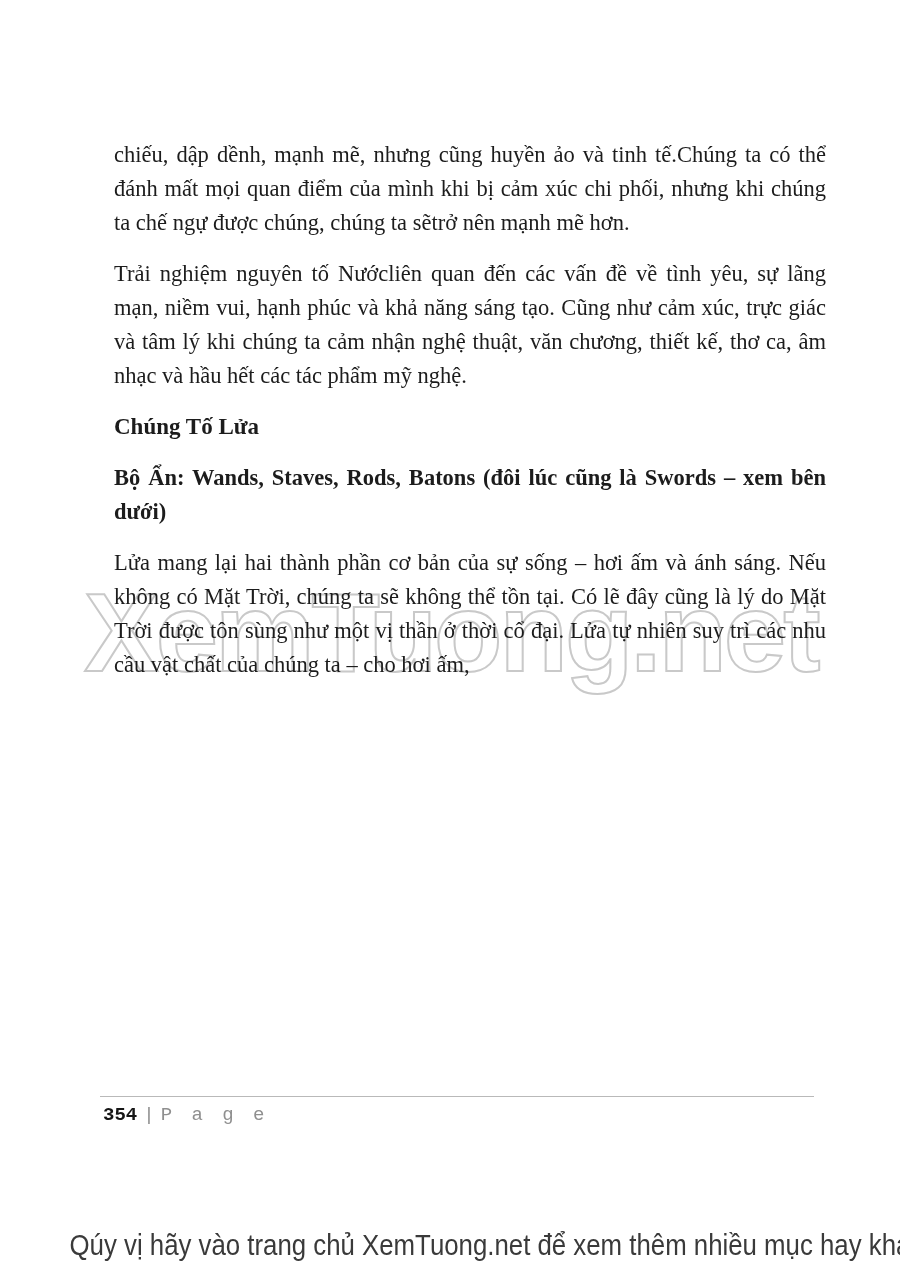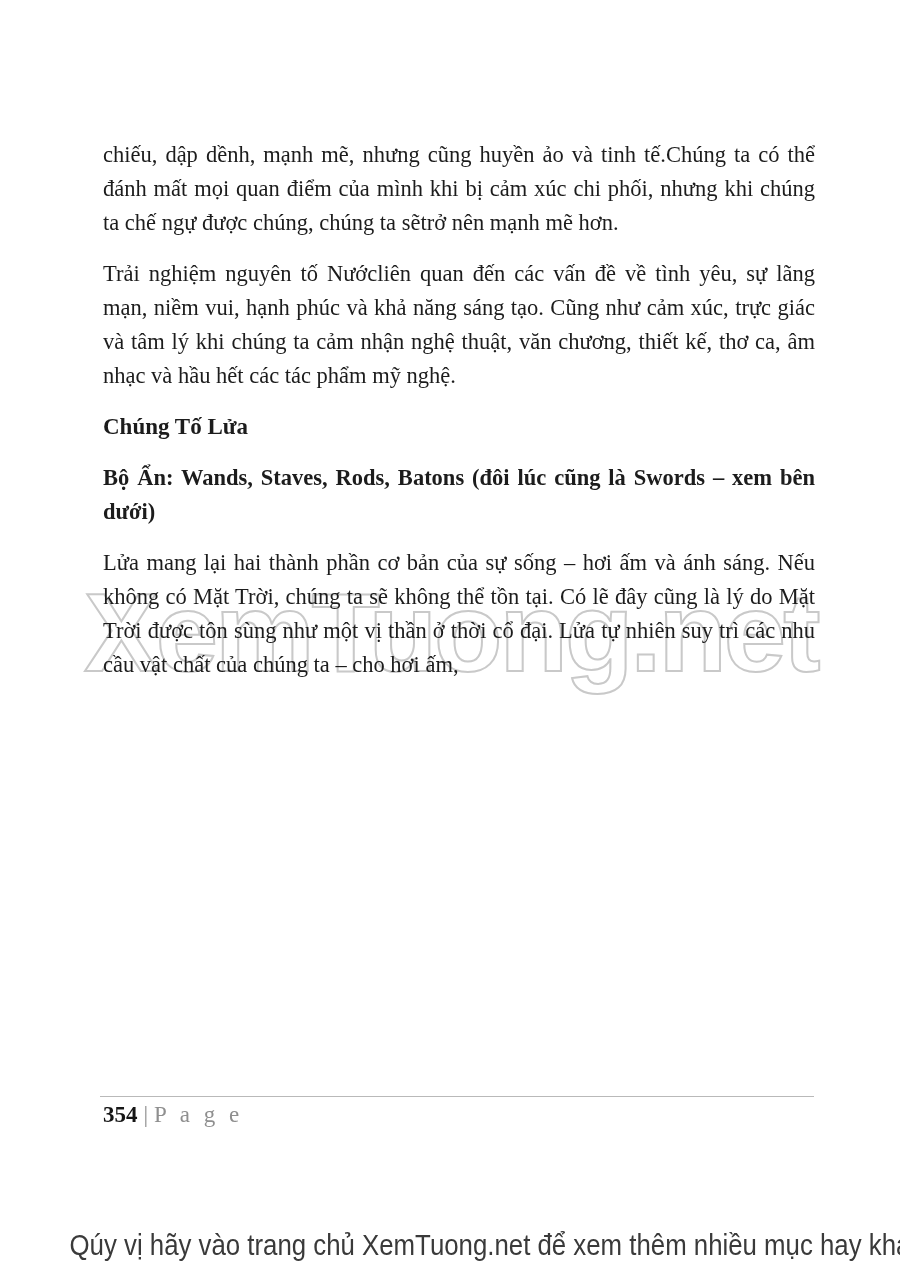--- a/index.html
+++ b/index.html
@@ -19,21 +19,21 @@
     font-weight:700;
     font-size:112px;
     letter-spacing:-3px;
     color:rgba(255,255,255,0.55);
     -webkit-text-stroke:2px #c9c9c9;
     white-space:nowrap;
     user-select:none;
   }
   .content{
     position:absolute;
-    left:103px;top:138px;
+    left:114px;top:138px;
     width:712px;
     z-index:1;
     color:#1c1c1c;
     font-size:22.5px;
     line-height:34px;
     text-align:justify;
   }
   .content p{margin:0 0 17px 0;}
   .content p:last-child{margin-bottom:16px;}
   h2.section-heading{
@@ -51,23 +51,23 @@
     position:absolute;
     left:100px;top:1096px;
     width:714px;height:0;
     border-top:1.5px solid #b9b9b9;
     z-index:1;
   }
   .page-footer{
     position:absolute;
     left:103px;top:1100px;
     z-index:1;
-    font-size:23px;
+    font-size:19px;
     line-height:30px;
-    font-family:Liberation Serif, serif;
+    font-family:Liberation Mono, monospace;
   }
   .page-footer .pagenum{font-weight:700;color:#161616;}
   .page-footer .sep{color:#8f8f8f;padding:0 6px;}
   .page-footer .pageword{color:#8f8f8f;letter-spacing:4px;}
   .bottom-banner{
     position:absolute;
     left:0;top:1228px;
     width:900px;
     z-index:1;
     text-align:center;

